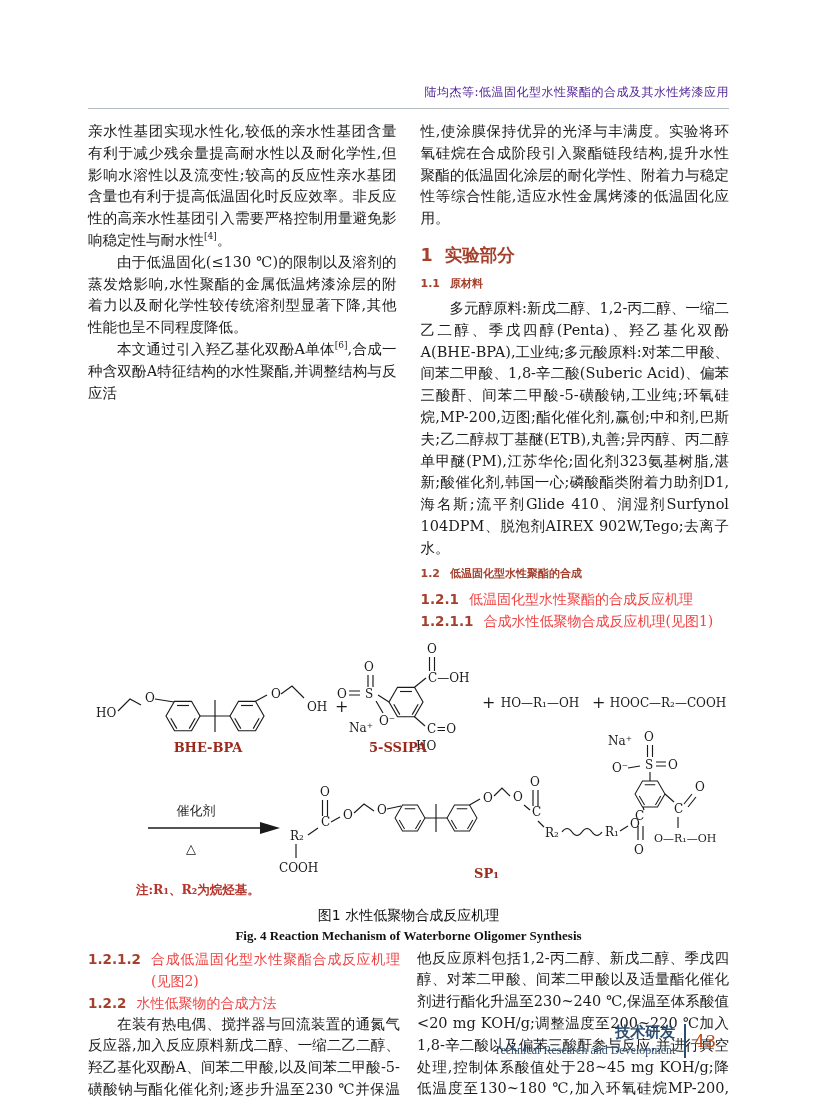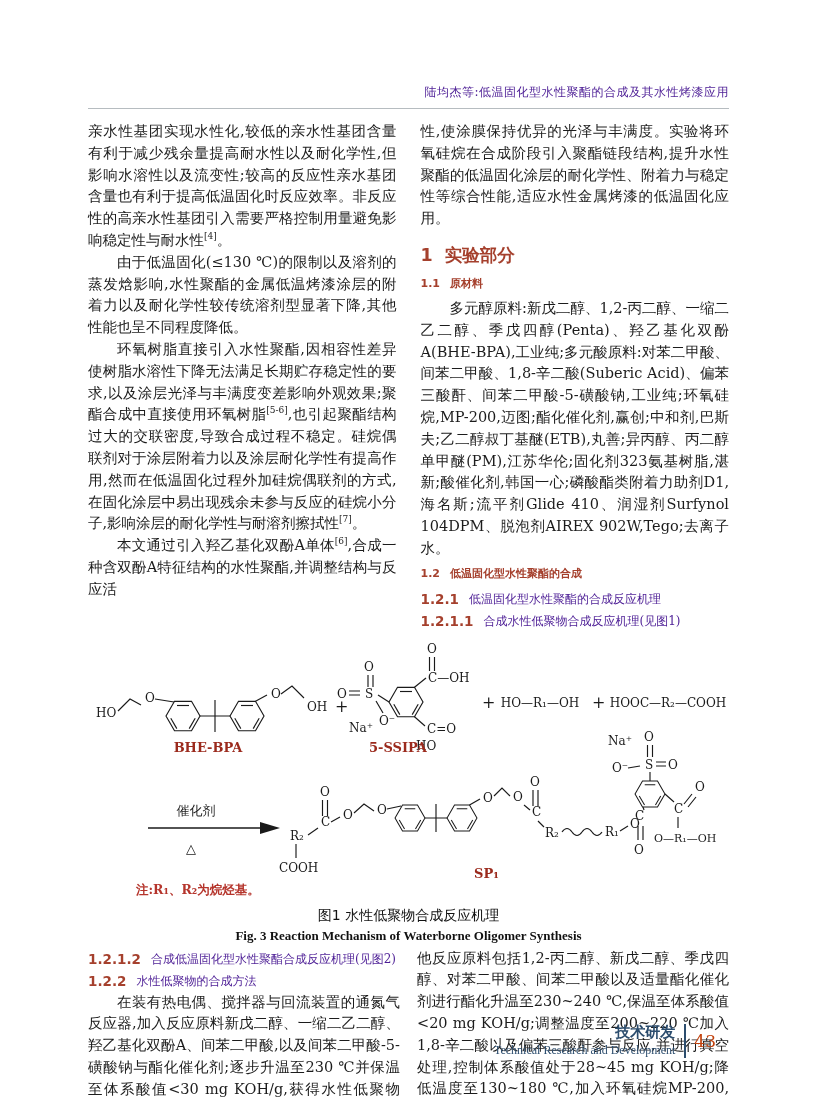--- a/index.html
+++ b/index.html
@@ -16,21 +16,21 @@
   p.indent{text-indent:2em;}
   sup{font-size:9px;line-height:0;}
   
   .h-major{display:flex;gap:12px;margin:13px 0 6px 0;color:#a5402d;
            font-family:"DejaVu Sans",sans-serif;font-weight:bold;font-size:17.5px;line-height:24px;}
   .h-sub{display:flex;gap:10px;margin:3px 0;color:#a5402d;
          font-family:"DejaVu Sans",sans-serif;font-weight:bold;font-size:11px;line-height:22px;}
   .h-plain{display:flex;margin:0 0;line-height:22px;}
   .h-plain .h-num{flex:0 0 auto;color:#a5402d;font-family:"DejaVu Sans",sans-serif;font-weight:bold;
                   font-size:13.5px;margin-right:10px;}
-  .h-plain .h-txt{flex:1;font-size:12px;color:#4c1d95;}
+  .h-plain .h-txt{flex:1;font-size:14px;color:#ef4444;}
   
   .figure{margin-top:6px;}
   .figure svg{display:block;}
   .chem{stroke:#1a1a1a;stroke-width:1.15;fill:none;}
   .chem-bold{stroke:#1a1a1a;stroke-width:1.6;fill:none;}
   .atm{font-family:"DejaVu Serif",serif;font-size:12px;fill:#1a1a1a;}
   .atm-sm{font-family:"DejaVu Serif",serif;font-size:11px;fill:#1a1a1a;}
   .plus{font-family:"DejaVu Serif",serif;font-size:16px;fill:#1a1a1a;}
   .lbl-red{font-family:"DejaVu Serif",serif;font-weight:bold;font-size:13px;fill:#9b2a1d;}
   .cat{font-family:"DejaVu Serif",serif;font-size:13px;fill:#1a1a1a;}
@@ -51,21 +51,20 @@
 <div class="page">
   <div class="content">
 
     <div class="running-head">陆均杰等:低温固化型水性聚酯的合成及其水性烤漆应用</div>
     <hr class="head-rule">
 
     <div class="cols top">
       <div class="col">
         <p>亲水性基团实现水性化,较低的亲水性基团含量有利于减少残余量提高耐水性以及耐化学性,但影响水溶性以及流变性;较高的反应性亲水基团含量也有利于提高低温固化时反应效率。非反应性的高亲水性基团引入需要严格控制用量避免影响稳定性与耐水性<sup>[4]</sup>。</p>
         <p class="indent">由于低温固化(≤130 ℃)的限制以及溶剂的蒸发焓影响,水性聚酯的金属低温烤漆涂层的附着力以及耐化学性较传统溶剂型显著下降,其他性能也呈不同程度降低。</p>
-        <p class="indent">环氧树脂直接引入水性聚酯,因相容性差异使树脂水溶性下降无法满足长期贮存稳定性的要求,以及涂层光泽与丰满度变差影响外观效果;聚酯合成中直接使用环氧树脂<sup>[5-6]</sup>,也引起聚酯结构过大的交联密度,导致合成过程不稳定。硅烷偶联剂对于涂层附着力以及涂层耐化学性有提高作用,然而在低温固化过程外加硅烷偶联剂的方式,在固化涂层中易出现残余未参与反应的硅烷小分子,影响涂层的耐化学性与耐溶剂擦拭性<sup>[7]</sup>。</p>
         <p class="indent">本文通过引入羟乙基化双酚A单体<sup>[6]</sup>,合成一种含双酚A特征结构的水性聚酯,并调整结构与反应活</p>
       </div>
       <div class="col">
         <p>性,使涂膜保持优异的光泽与丰满度。实验将环氧硅烷在合成阶段引入聚酯链段结构,提升水性聚酯的低温固化涂层的耐化学性、附着力与稳定性等综合性能,适应水性金属烤漆的低温固化应用。</p>
         <div class="h-major">
           <span>1</span>
           <span>实验部分</span>
         </div>
         <div class="h-sub">
           <span>1.1</span>
@@ -196,21 +195,21 @@
           <text class="atm" x="586" y="175">C</text>
           <path class="chem" d="M596 166 L604 156 M600 169 L608 159"></path>
           <text class="atm" x="607" y="153">O</text>
           <path class="chem" d="M590 179 L590 190"></path>
           <text class="atm-sm" x="566" y="204">O—R₁—OH</text>
           <text class="lbl-red" x="386" y="240">SP₁</text>
         </g>
       </svg>
       <div class="fig-note">注:R₁、R₂为烷烃基。</div>
       <div class="cap-zh">图1  水性低聚物合成反应机理</div>
-      <div class="cap-en">Fig. 3  Reaction Mechanism of Waterborne Oligomer Synthesis</div>
+      <div class="cap-en">Fig. 4  Reaction Mechanism of Waterborne Oligomer Synthesis</div>
     </div>
 
     <div class="cols bottom">
       <div class="col">
         <div class="h-plain">
           <span class="h-num">1.2.1.2</span>
           <span class="h-txt">合成低温固化型水性聚酯合成反应机理(见图2)</span>
         </div>
         <div class="h-plain">
           <span class="h-num">1.2.2</span>

